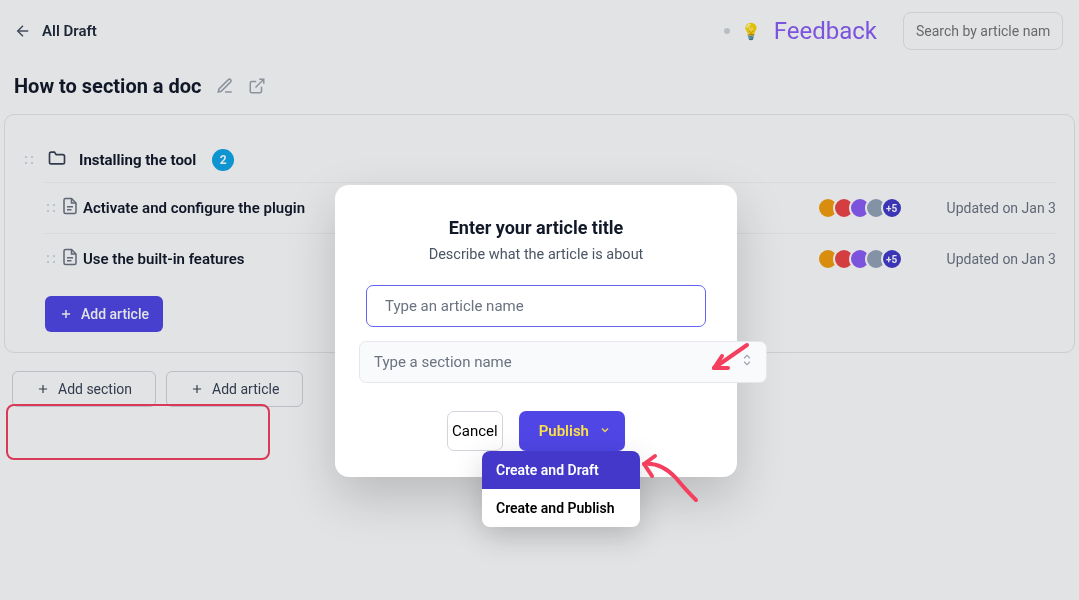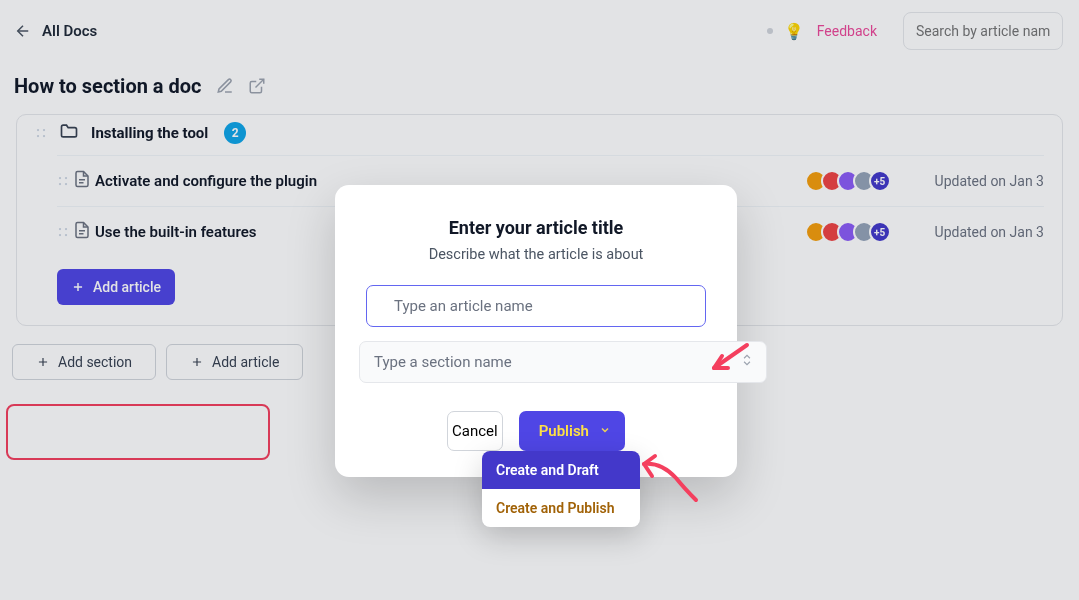--- a/index.html
+++ b/index.html
@@ -5,28 +5,28 @@
   * { box-sizing: border-box; margin: 0; padding: 0; font-family: -apple-system, BlinkMacSystemFont, "Segoe UI", Roboto, sans-serif; }
   body { width: 1079px; height: 600px; background: #f5f5f5; overflow: hidden; position: relative; }
   .page { width: 100%; height: 100%; background: #fff; position: relative; }
 
   .topbar { display: flex; align-items: center; padding: 12px 16px 12px 14px; gap: 12px; }
   .back { display: flex; align-items: center; gap: 10px; cursor: pointer; color: #1f2937; font-weight: 600; font-size: 15px; }
   .back svg { stroke: #4b5563; }
   .spacer { flex: 1; }
   .status-dot { width: 6px; height: 6px; border-radius: 50%; background: #d1d5db; }
   .bulb { font-size: 16px; }
-  .feedback { font-size: 14px; color: #ec4899; }
+  .feedback { font-size: 24px; color: #8b5cf6; }
   .search { margin-left: 14px; width: 160px; height: 38px; border: 1px solid #e5e7eb; border-radius: 8px; background: #fff; padding: 0 12px; font-size: 14px; color: #6b7280; }
 
   .doc-title-row { display: flex; align-items: center; gap: 14px; padding: 12px 14px 16px; }
   .doc-title { font-size: 20px; font-weight: 700; color: #111827; }
   .icon-btn { color: #9ca3af; cursor: pointer; display: inline-flex; }
 
-  .section-card { margin: 0 16px; border: 1px solid #e5e7eb; border-radius: 10px; background: #fff; padding: 0 18px 20px; }
+  .section-card { margin: 0 4px; border: 1px solid #e5e7eb; border-radius: 10px; background: #fff; padding: 27px 18px 20px; }
   .section-header { display: flex; align-items: center; gap: 12px; padding: 6px 0 10px; }
   .drag { color: #cbd5e1; cursor: grab; }
   .folder-icon { color: #374151; }
   .section-name { font-weight: 700; font-size: 15px; color: #111827; }
   .badge { background: #0ea5e9; color: #fff; font-weight: 700; font-size: 12px; border-radius: 50%; width: 22px; height: 22px; display: flex; align-items: center; justify-content: center; margin-left: 4px; }
 
   .article-row { display: flex; align-items: center; gap: 4px; padding: 14px 0; border-top: 1px solid #f1f5f9; margin-left: 22px; }
   .article-row:first-of-type { border-top: 1px solid #f1f5f9; }
   .doc-icon { color: #6b7280; }
   .article-name { font-weight: 600; font-size: 15px; color: #111827; flex: 1; }
@@ -40,47 +40,47 @@
   .bottom-actions { display: flex; gap: 10px; padding: 18px 12px; }
   .outline-btn { background: #fff; border: 1px solid #d1d5db; border-radius: 6px; padding: 9px 23px; font-size: 14px; color: #374151; display: inline-flex; align-items: center; gap: 8px; cursor: pointer; }
 
   .highlight-box { position: absolute; left: 6px; top: 404px; width: 264px; height: 56px; border: 2px solid #f43f5e; border-radius: 8px; pointer-events: none; }
 
   .overlay { position: absolute; inset: 0; background: rgba(15, 23, 42, 0.12); }
 
   .modal { position: absolute; left: 335px; top: 185px; width: 402px; background: #fff; border-radius: 14px; box-shadow: 0 20px 50px rgba(0,0,0,0.18); padding: 32px 24px 26px; }
   .modal h2 { text-align: center; font-size: 18px; font-weight: 700; color: #111827; margin-bottom: 8px; }
   .modal p.sub { text-align: center; font-size: 14.5px; color: #4b5563; margin-bottom: 22px; }
-  .modal input.title-input { width: 340px; display: block; margin: 0 auto 14px; height: 42px; border: 1.5px solid #6366f1; border-radius: 7px; padding: 0 27px; font-size: 15px; outline: none; }
+  .modal input.title-input { width: 340px; display: block; margin: 0 auto 14px; height: 42px; border: 1.5px solid #6366f1; border-radius: 7px; padding: 0 18px; font-size: 15px; outline: none; }
   .modal input.title-input::placeholder { color: #6b7280; }
   .modal .section-select { width: 408px; display: flex; align-items: center; margin: 0 auto 28px; height: 42px; border: 1px solid #e5e7eb; border-radius: 7px; padding: 0 14px; font-size: 15px; color: #6b7280; background: #f9fafb; position: relative; }
   .section-select .chev { position: absolute; right: 12px; color: #9ca3af; }
   .modal-actions { display: flex; justify-content: center; gap: 16px; }
   .cancel-btn { background: #fff; border: 1px solid #d1d5db; border-radius: 7px; padding: 10px 4px; font-size: 15px; cursor: pointer; }
   .publish-btn { background: #4f46e5; color: #fde047; border: none; border-radius: 7px; padding: 10px 14px 10px 20px; font-size: 15px; font-weight: 600; display: inline-flex; align-items: center; gap: 10px; cursor: pointer; }
   .publish-btn .chev-down { opacity: 0.9; }
 
   .dropdown { position: absolute; left: 482px; top: 451px; width: 158px; background: #fff; border-radius: 8px; box-shadow: 0 10px 30px rgba(0,0,0,0.18); overflow: hidden; }
-  .dropdown-item { padding: 11px 14px; font-size: 14px; cursor: pointer; color: #a16207; font-weight: 600; }
+  .dropdown-item { padding: 11px 14px; font-size: 14px; cursor: pointer; color: #000000; font-weight: 600; }
   .dropdown-item.active { background: #4338ca; color: #fff; }
 
   .arrow1 { position: absolute; left: 702px; top: 340px; pointer-events: none; }
   .arrow2 { position: absolute; left: 636px; top: 450px; pointer-events: none; }
 </style>
 </head>
 <body>
 
 <div class="page">
   <div class="topbar">
     <div class="back">
       <svg width="18" height="18" viewBox="0 0 24 24" fill="none" stroke="currentColor" stroke-width="2">
           <path d="M19 12H5"></path>
           <path d="M12 19l-7-7 7-7"></path>
         </svg>
-      <span>All Docs</span>
+      <span>All Draft</span>
     </div>
     <div class="spacer"></div>
     <div class="status-dot"></div>
     <span class="bulb">💡</span>
     <span class="feedback">Feedback</span>
     <input class="search" placeholder="Search by article name" style="">
   </div>
 
   <div class="doc-title-row">
     <span class="doc-title">How to section a doc</span>

